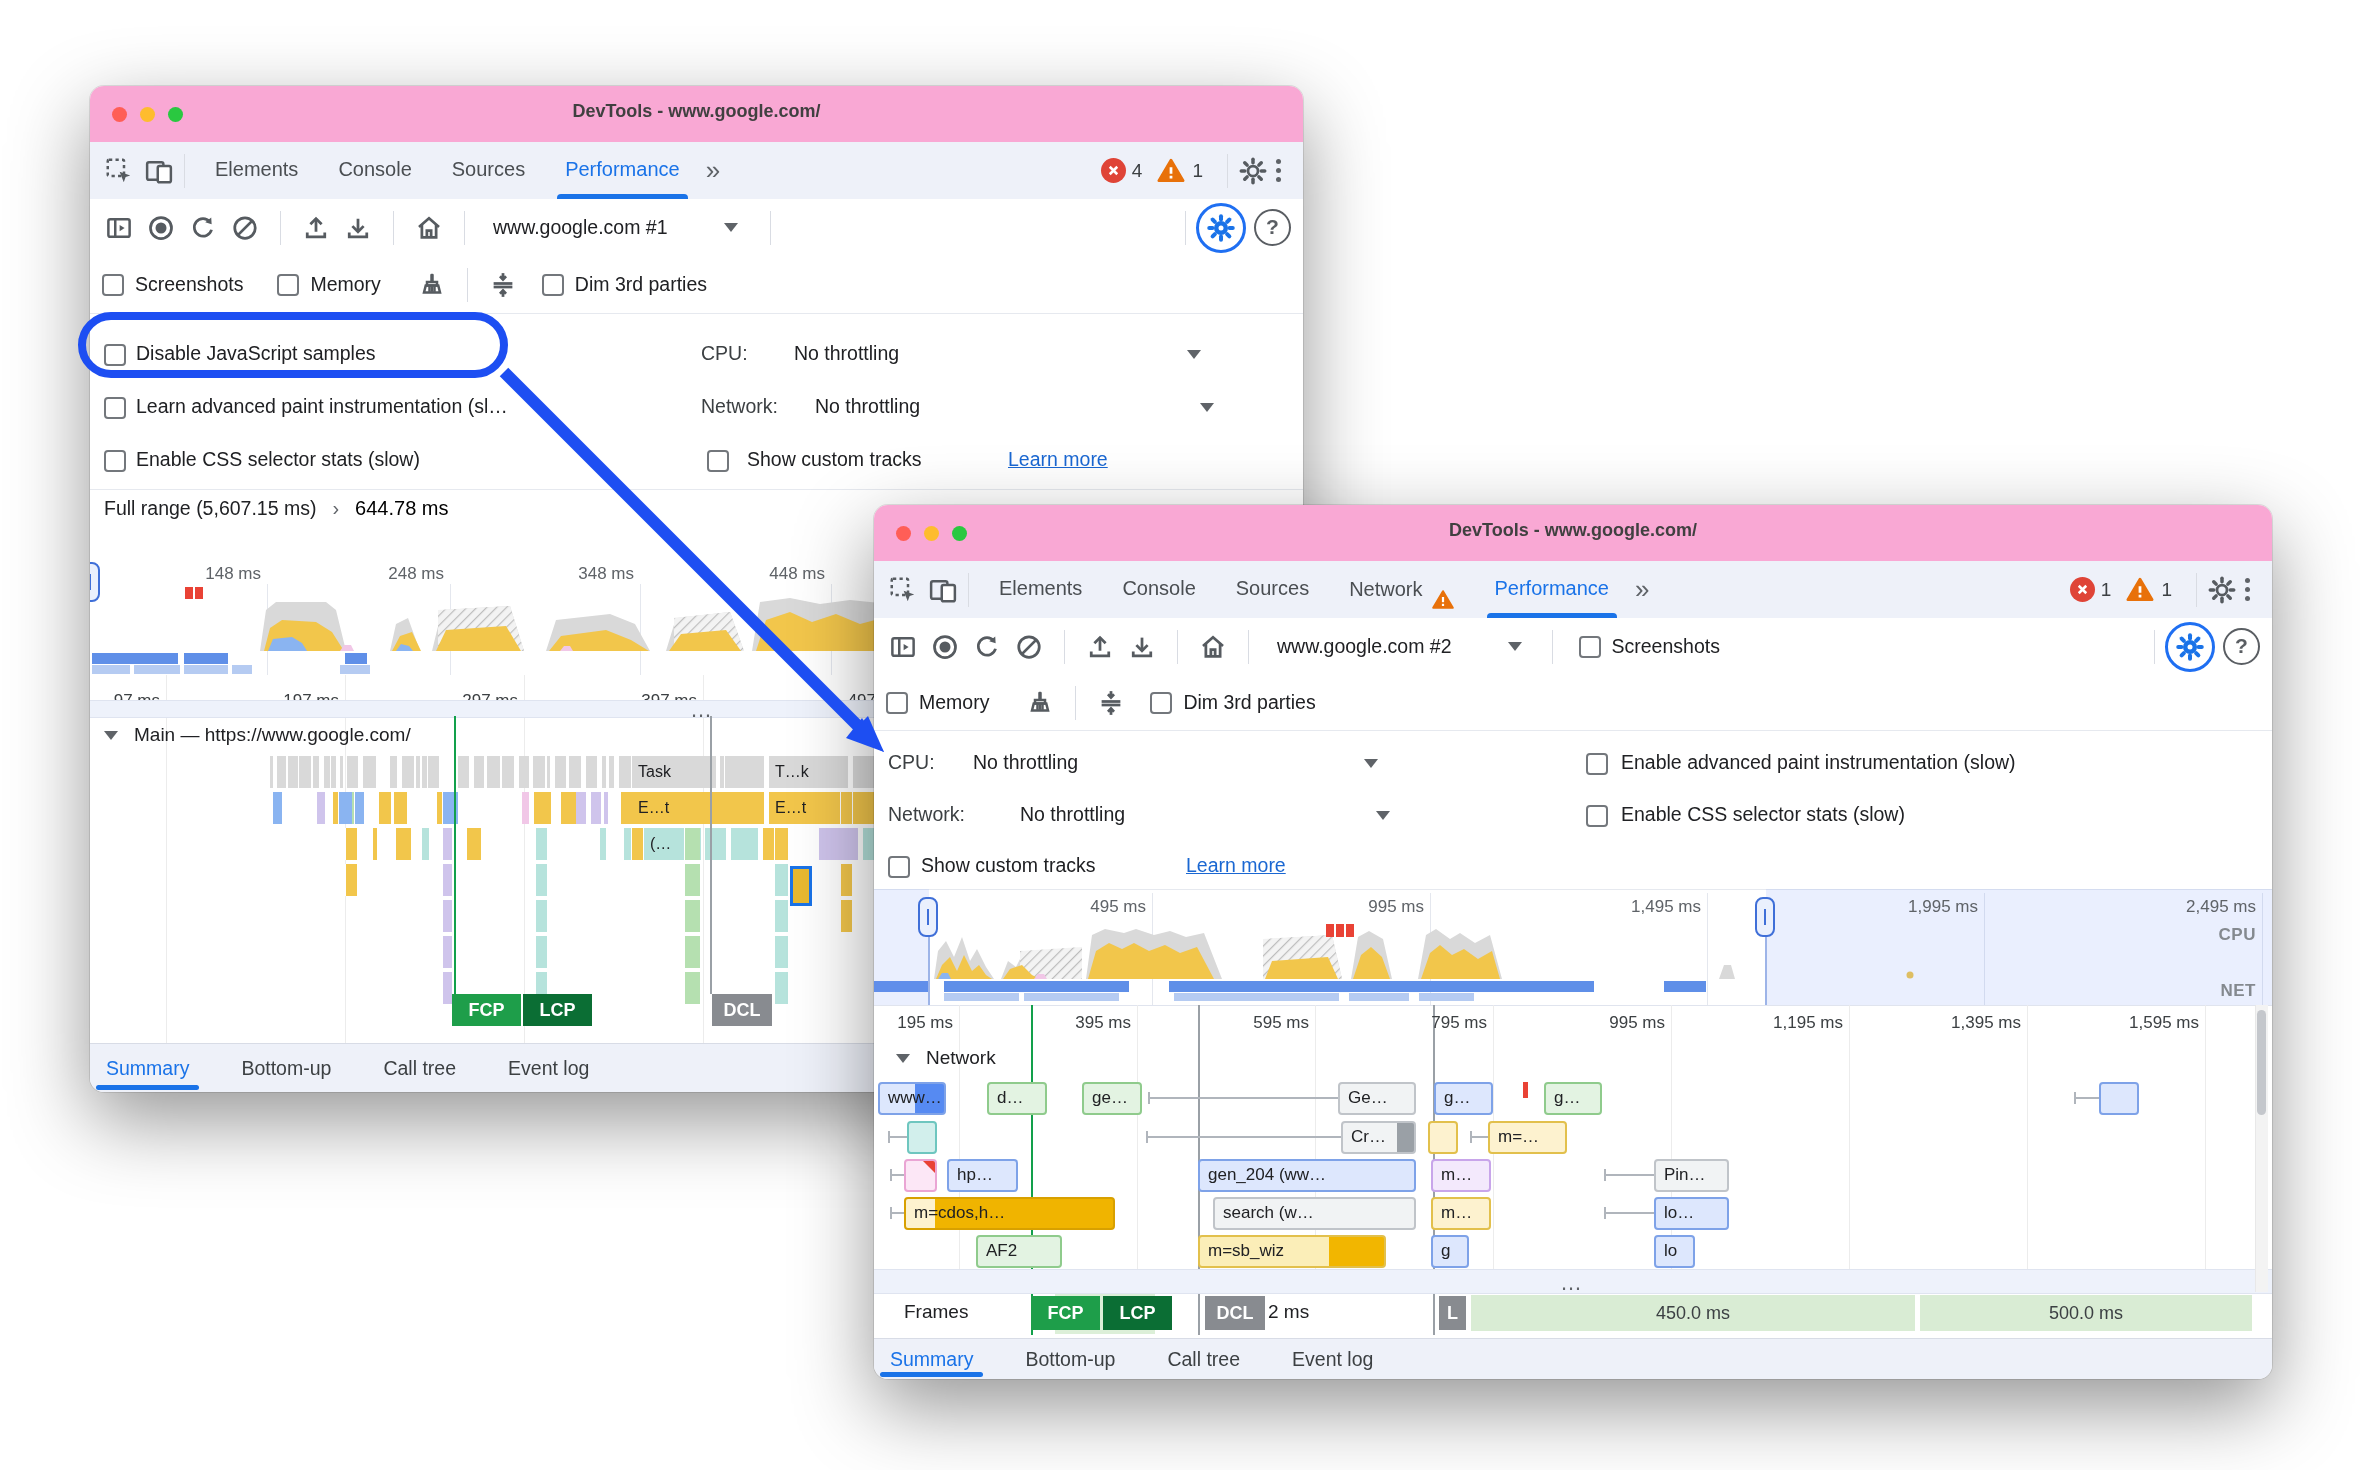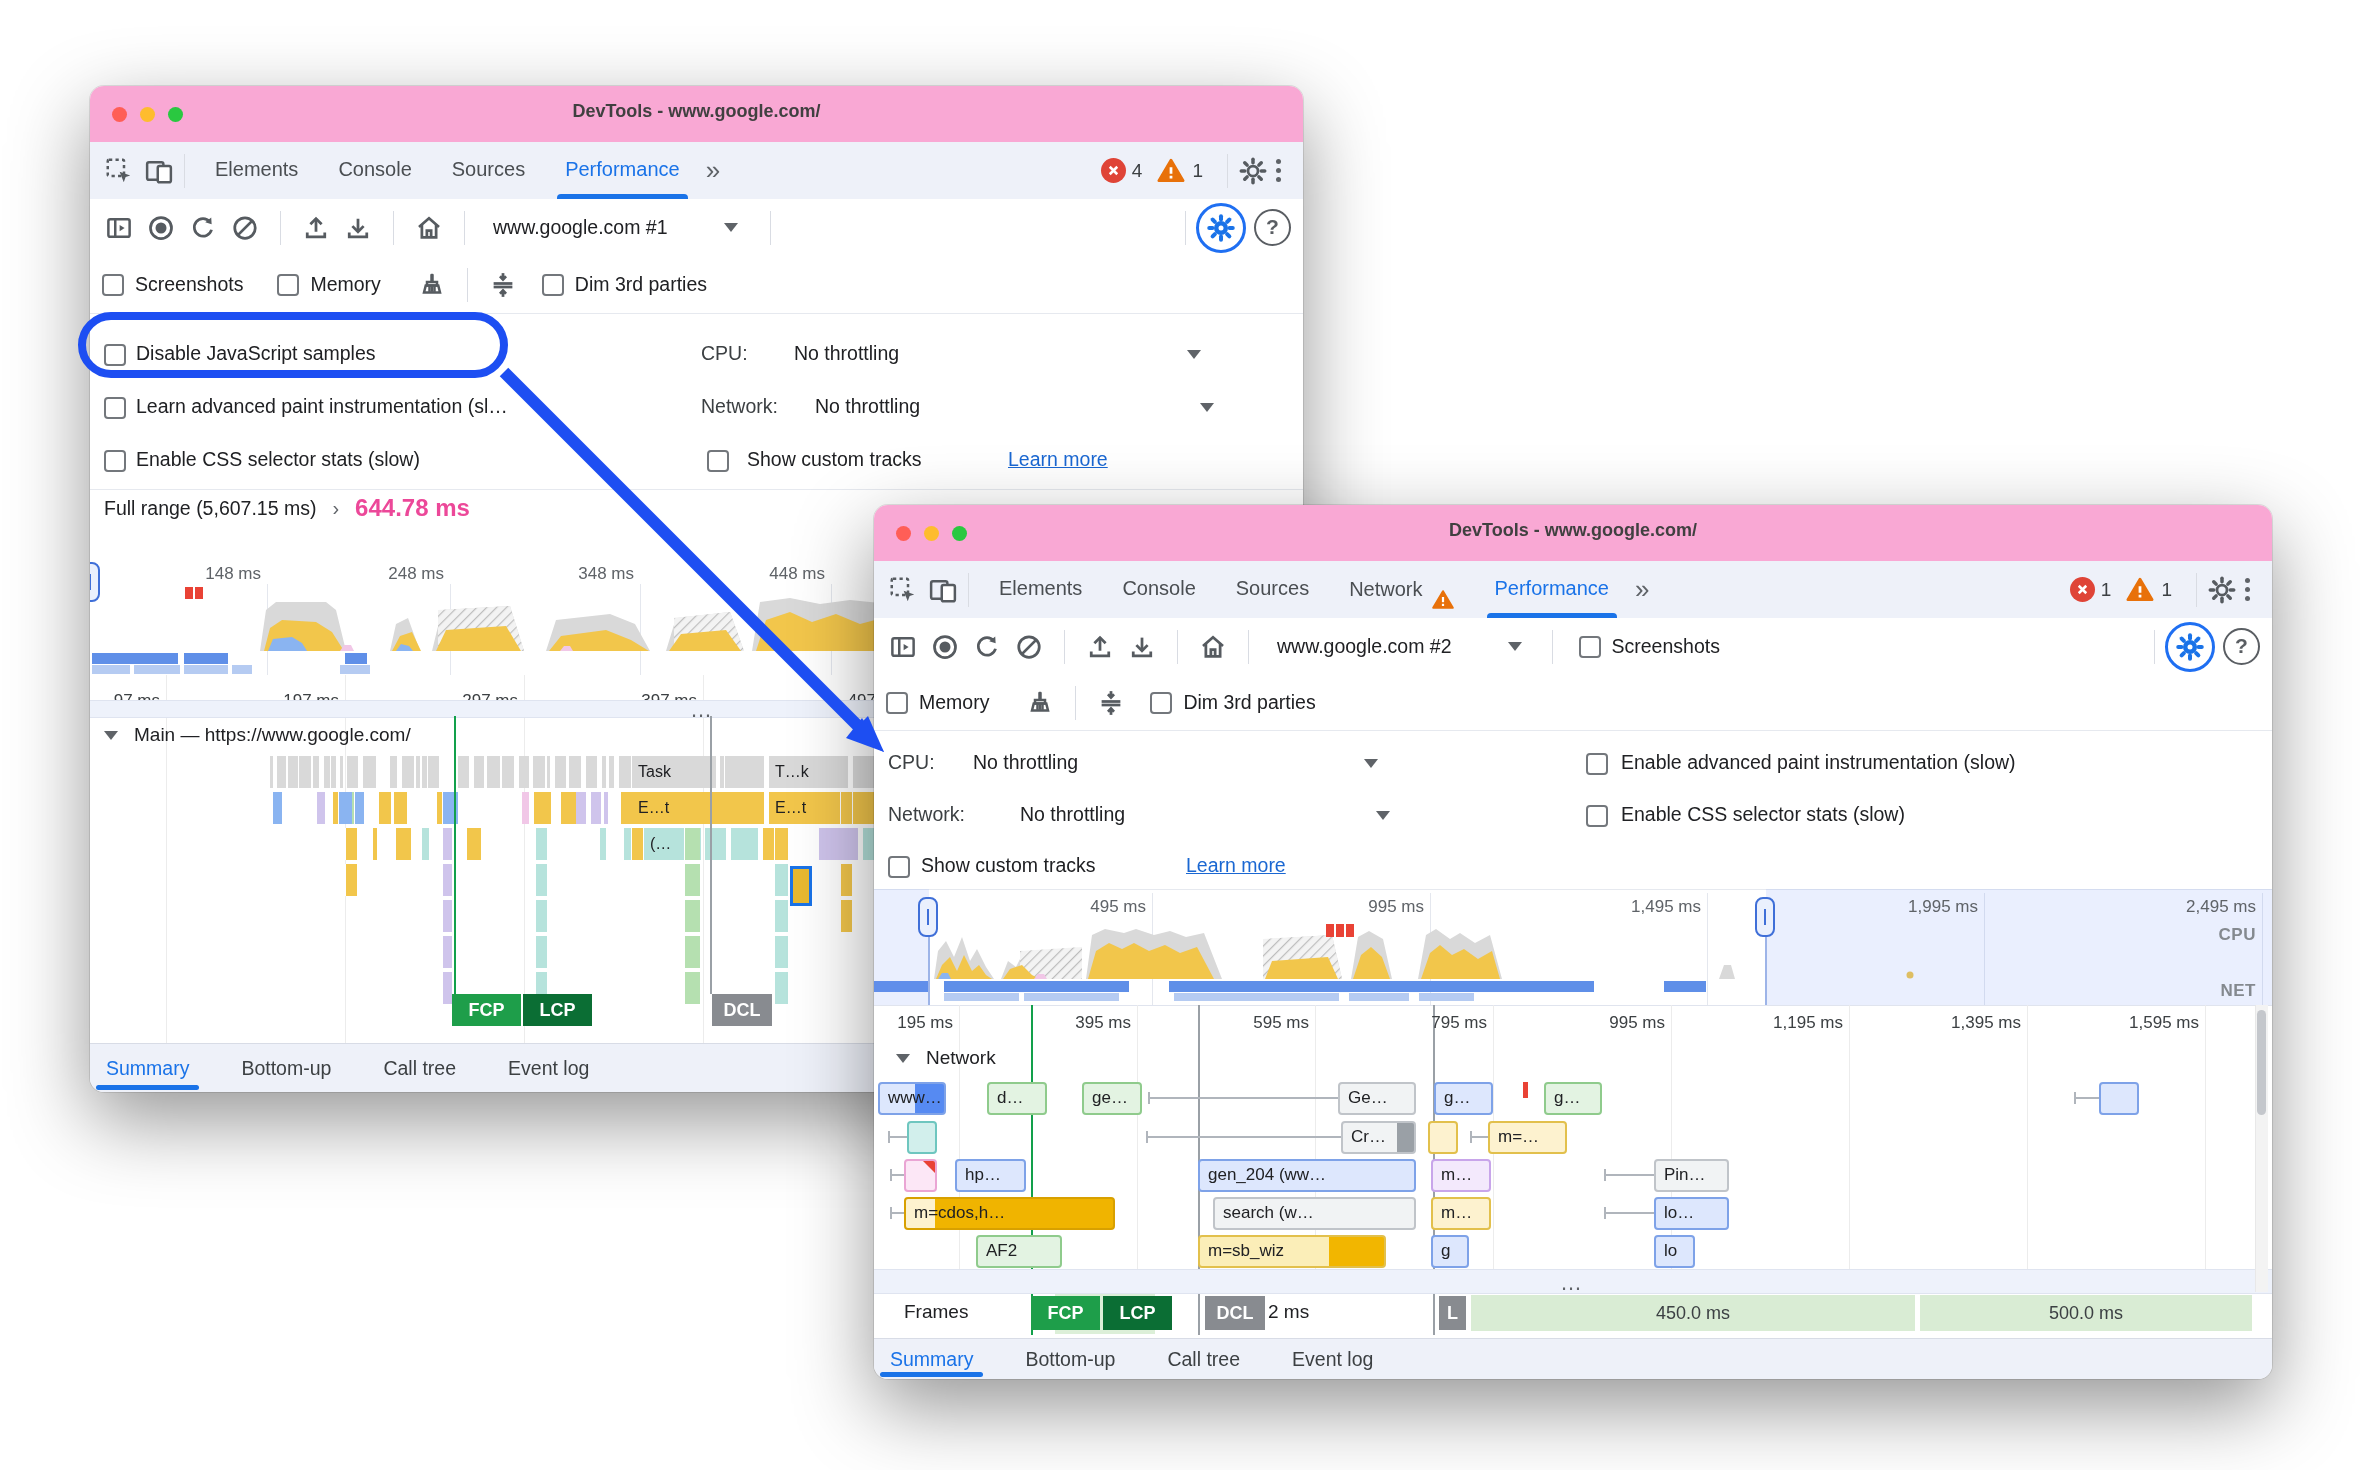--- a/index.html
+++ b/index.html
@@ -266,21 +266,21 @@
     <span class="abs" style="left:725px;top:71px;">No throttling</span>
     <span class="dd" style="position:absolute;left:1110px;top:79px;"></span>
     <span class="cb" style="position:absolute;left:617px;top:126px;"></span>
     <span class="abs" style="left:657px;top:124px;">Show custom tracks</span>
     <span class="abs link" style="left:918px;top:124px;">Learn more</span>
   </div>
 
   <div class="sec crumb" style="top:392px;height:60px;">
     <span style="font-size:19.5px;color:#202124;">Full range (5,607.15 ms)</span>
     <span style="font-size:20px;color:#5f6368;">›</span>
-    <span style="font-size:24px;color:#ec4899;font-weight:700;">644.78 ms</span>
+    <span style="font-size:20px;color:#000000;font-weight:400;">644.78 ms</span>
   </div>
 
   <div class="sec" id="w1ov" style="top:452px;height:137px;overflow:hidden;">
     <div id="w1ovlines" style="position:absolute;top:46px;bottom:0;left:0;right:0;">
         <div class="vline" style="left: 177px;"></div>
         <div class="vline" style="left: 360px;"></div>
         <div class="vline" style="left: 550px;"></div>
         <div class="vline" style="left: 741px;"></div>
       </div>
     <svg width="1213" height="137" style="position:absolute;left:0;top:0;">
@@ -798,21 +798,21 @@
         <div class="whisk" style="left: 272px; width: 195px; top: 91px;"></div>
         <div class="wcap" style="left: 272px; top: 86px;"></div>
         <div class="nb gray2" style="left: 467px; width: 75px; top: 76px;">Cr…</div>
         <div class="nb yellow" style="left: 554px; width: 30px; top: 76px;"></div>
         <div class="whisk" style="left: 596px; width: 18px; top: 91px;"></div>
         <div class="wcap" style="left: 596px; top: 86px;"></div>
         <div class="nb yellow" style="left: 614px; width: 79px; top: 76px;">m=…</div>
         <div class="whisk" style="left: 16px; width: 14px; top: 129px;"></div>
         <div class="wcap" style="left: 16px; top: 124px;"></div>
         <div class="nb pink" style="left: 30px; width: 33px; top: 114px;"></div>
-        <div class="nb blue" style="left: 81px; width: 71px; top: 114px;">hp…</div>
+        <div class="nb blue" style="left: 73px; width: 71px; top: 114px;">hp…</div>
         <div class="nb blue" style="left: 324px; width: 218px; top: 114px;">gen_204 (ww…</div>
         <div class="nb purple" style="left: 557px; width: 60px; top: 114px;">m…</div>
         <div class="whisk" style="left: 730px; width: 50px; top: 129px;"></div>
         <div class="wcap" style="left: 730px; top: 124px;"></div>
         <div class="nb gray" style="left: 780px; width: 75px; top: 114px;">Pin…</div>
         <div class="whisk" style="left: 16px; width: 14px; top: 167px;"></div>
         <div class="wcap" style="left: 16px; top: 162px;"></div>
         <div class="nb orange" style="left: 30px; width: 211px; top: 152px;">m=cdos,h…</div>
         <div class="nb gray" style="left: 339px; width: 203px; top: 152px;">search (w…</div>
         <div class="nb yellow" style="left: 557px; width: 60px; top: 152px;">m…</div>

